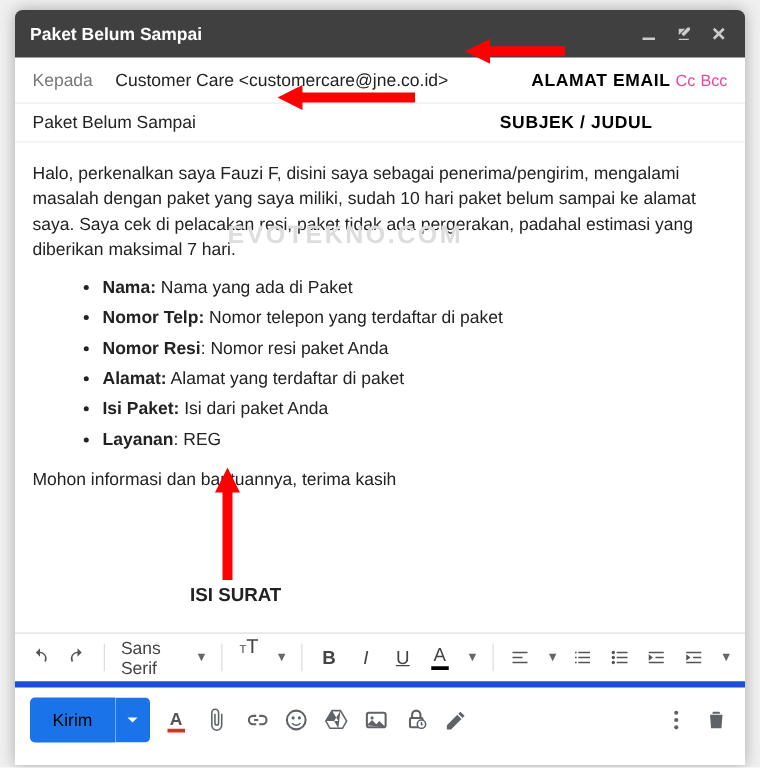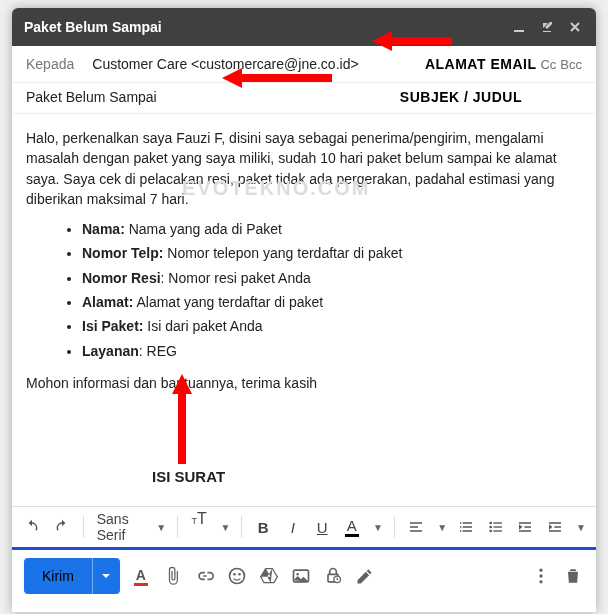--- a/index.html
+++ b/index.html
@@ -5,32 +5,32 @@
   * { box-sizing: border-box; margin: 0; padding: 0; }
   body { font-family: Arial, sans-serif; font-size: 14px; color: #222; background: #f0f0f0; width: 608px; height: 614px; overflow: hidden; position: relative; }
   .compose { position: absolute; left: 12px; top: 8px; width: 584px; height: 604px; background: #fff; box-shadow: 0 0 12px rgba(0,0,0,0.3); border-radius: 6px 6px 0 0; overflow: hidden; }
   .titlebar { background: #404040; color: #fff; height: 38px; display: flex; align-items: center; padding: 0 12px; font-weight: bold; font-size: 14px; }
   .titlebar .title { flex: 1; }
   .titlebar .winbtn { width: 18px; height: 18px; margin-left: 10px; cursor: pointer; display: flex; align-items: center; justify-content: center; fill: #ccc; }
   .row-to { display: flex; align-items: center; padding: 10px 14px; font-size: 14px; color: #555; }
   .row-to .label { color: #777; margin-right: 18px; }
   .row-to .recipient { color: #222; }
   .row-to .spacer { flex: 1; }
-  .ccbcc { color: #737373; font-size: 13px; margin-left: 4px; }
+  .ccbcc { color: #ec4899; font-size: 13px; margin-left: 4px; }
   .annot { color: #000; font-weight: bold; font-size: 14px; letter-spacing: 0.5px; }
   .subject-row { padding: 6px 14px 8px; border-top: 1px solid #eee; border-bottom: 1px solid #eee; display:flex; align-items:center; }
   .subject-row .subject { font-size: 14px; color: #222; }
   .body-area { padding: 14px 14px 0 14px; font-size: 14px; color: #222; line-height: 1.45; height: 392px; position: relative; }
   .body-area p { margin-bottom: 10px; }
   .body-area ul { margin: 8px 0 12px 56px; }
   .body-area li { margin: 4px 0; list-style: disc; }
   .body-area li b { font-weight: bold; }
   .watermark { position: absolute; top: 60px; left: 170px; color: #ddd; font-size: 20px; font-weight: bold; letter-spacing: 2px; pointer-events:none;}
   .arrow { position: absolute; pointer-events: none; }
-  .toolbar { border-top: 1px solid #ddd; border-bottom: 3px solid #1d4ed8; height: 44px; display: flex; align-items: center; padding: 0 8px; gap: 5px; }
+  .toolbar { border-top: 1px solid #ddd; border-bottom: 5px solid #1d4ed8; height: 44px; display: flex; align-items: center; padding: 0 8px; gap: 5px; }
   .tbtn { width: 34px; height: 34px; display: flex; align-items: center; justify-content: center; color: #444; cursor: pointer; border-radius: 3px; font-size: 15px;}
   .tbtn svg { fill: #555; }
   .tdiv { width: 1px; height: 22px; background: #ddd; margin: 0 4px; }
   .sans { font-size: 14px; color: #444; padding: 0 4px; }
   .caret { font-size: 10px; color: #666; margin-left:4px; margin-right:2px;}
   .tT { display:flex; align-items:baseline; }
   .bottombar { height: 52px; display: flex; align-items: center; padding: 0 12px; gap: 10px; }
   .sendbtn { display: flex; height: 36px; }
   .sendbtn .main { background: #1a73e8; color: #000000; font-weight: 500; font-size: 14px; padding: 0 18px; display:flex; align-items:center; border-radius: 4px 0 0 4px; cursor:pointer;}
   .sendbtn .drop { background: #1a73e8; width: 28px; border-left: 1px solid rgba(255,255,255,0.4); display:flex; align-items:center; justify-content:center; border-radius: 0 4px 4px 0; cursor:pointer;}

